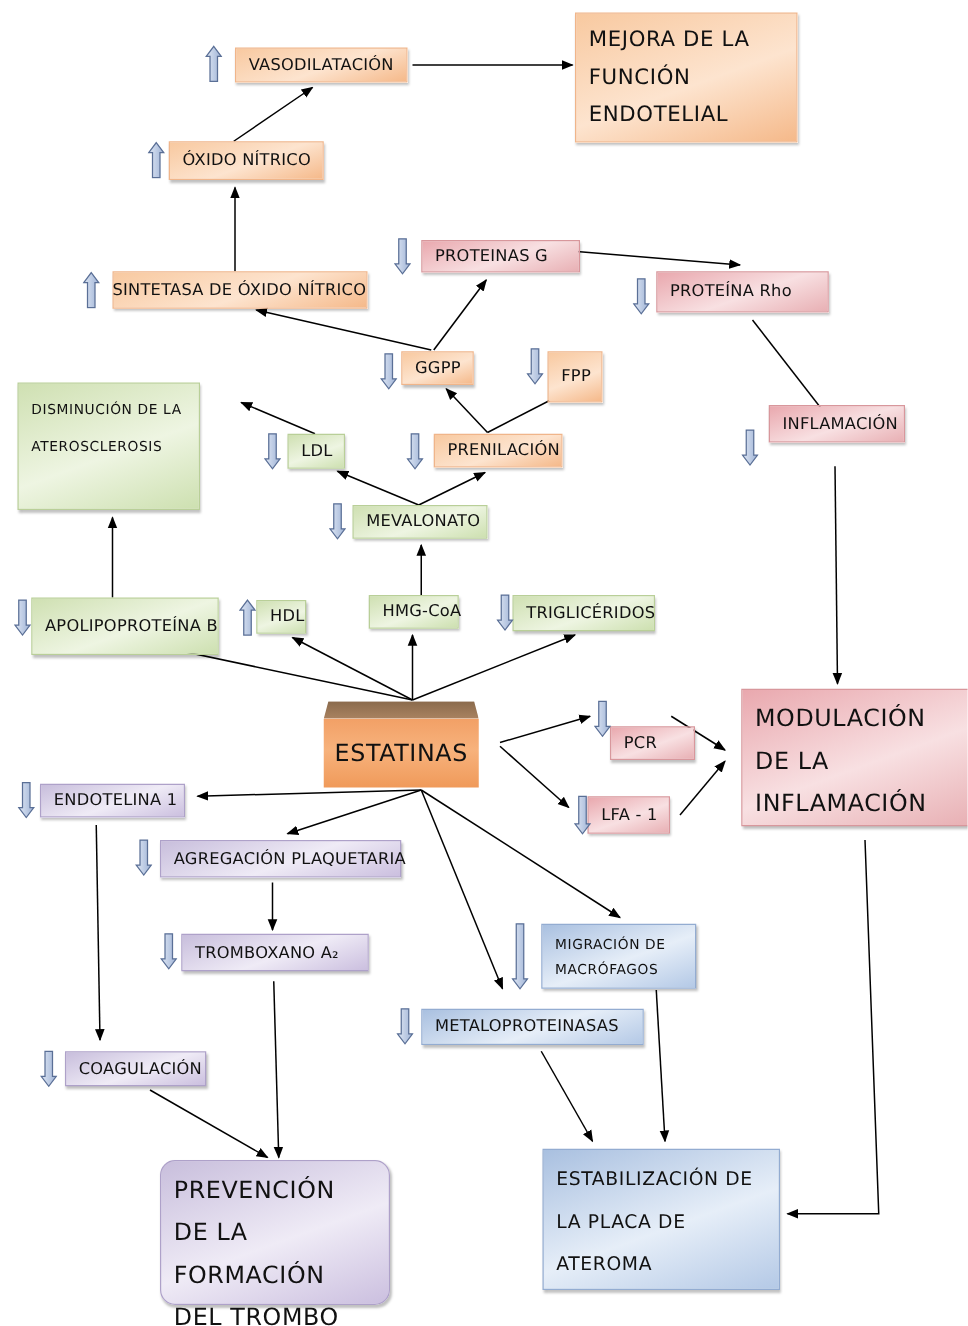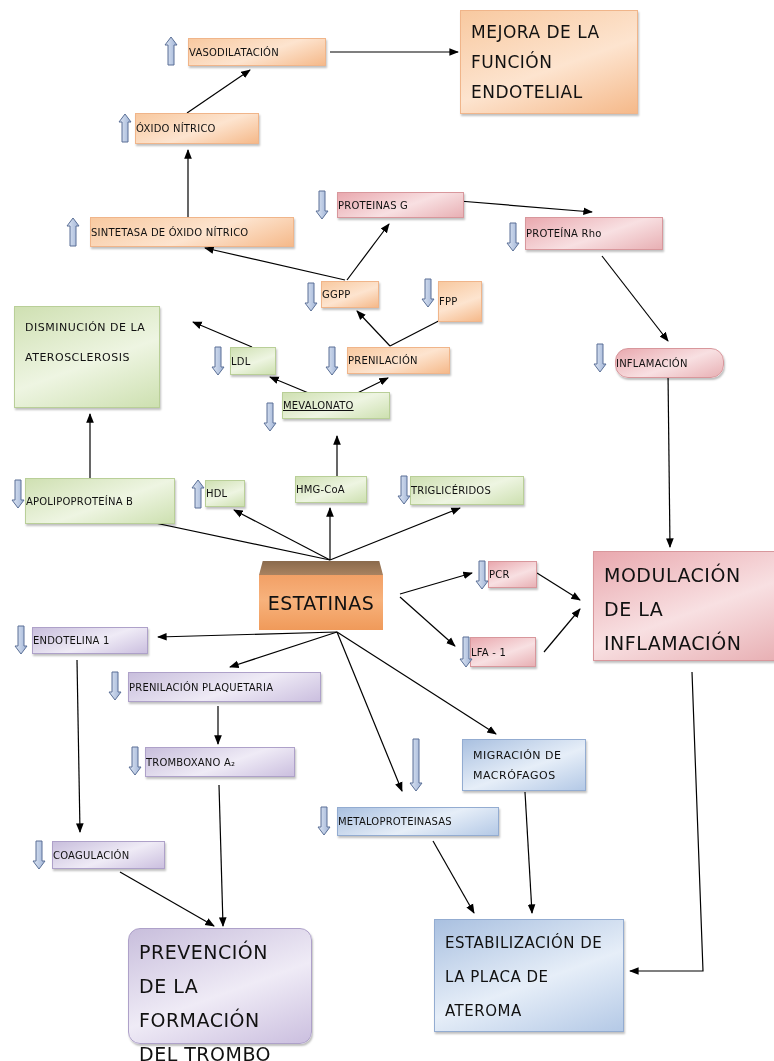--- a/index.html
+++ b/index.html
@@ -1,18 +1,18 @@
 <!DOCTYPE html>
 <html><head>
 <meta charset="utf-8">
 <style>
   html, body { margin: 0; padding: 0; background: #ffffff; }
   body { width: 774px; height: 1061px; position: relative; overflow: hidden; font-family: "DejaVu Sans", sans-serif; color: #111; }
   #wires { position: absolute; left: 0; top: 0; width: 774px; height: 1061px; pointer-events: none; }
-  .box { position: absolute; box-sizing: border-box; box-shadow: 1px 2px 2px rgba(0,0,0,0.25); display: flex; align-items: center; font-size: 10px; letter-spacing: 0.2px; white-space: nowrap; }
+  .box { position: absolute; box-sizing: border-box; box-shadow: 1px 2px 2px rgba(0,0,0,0.25); display: flex; align-items: center; font-size: 13px; letter-spacing: 0.2px; padding-left: 10px; white-space: nowrap; }
   .big { font-size: 17px; line-height: 30px; padding: 6px 10px; display: block; white-space: normal; letter-spacing: 0.5px; }
   .orange { background: linear-gradient(160deg, #f8c9a0 0%, #fde4cf 55%, #f5b98a 100%); border: 1px solid #f0b58a; }
   .pink { background: linear-gradient(160deg, #e9a8ae 0%, #f8e0e2 55%, #e8b0b4 100%); border: 1px solid #d8979c; }
   .green { background: linear-gradient(160deg, #cfe0b2 0%, #eef5e2 55%, #cde0b0 100%); border: 1px solid #b9cf98; }
   .purple { background: linear-gradient(160deg, #c8bedc 0%, #efebf6 55%, #cbbfdf 100%); border: 1px solid #aea1c9; }
   .blue { background: linear-gradient(160deg, #a9c0e0 0%, #e6eef8 55%, #b4c9e6 100%); border: 1px solid #93acd1; }
   .estatinas { position: absolute; left: 259px; top: 561px; width: 124px; height: 69px; }
   .estatinas .top { position: absolute; left: 0; top: 0; width: 100%; height: 14px; background: linear-gradient(180deg, #8a6a4c, #a98260); clip-path: polygon(3% 0, 97% 0, 100% 100%, 0 100%); }
   .estatinas .front { position: absolute; left: 0; top: 14px; width: 100%; height: 55px; background: linear-gradient(180deg, #f2a066 0%, #f7b27c 45%, #f09a5a 100%); display: flex; align-items: center; justify-content: center; font-size: 19px; letter-spacing: 0.5px; }
   .ind { position: absolute; width: 12px; }
@@ -66,87 +66,87 @@
   <line x1="433" y1="841" x2="474" y2="913" stroke="#000" stroke-width="1.2" marker-end="url(#ah)"></line>
   <line x1="525" y1="792" x2="532" y2="913" stroke="#000" stroke-width="1.2" marker-end="url(#ah)"></line>
 </svg>
 
 <div class="box orange" style="left:188px;top:38px;width:138px;height:28px;">
     <span>VASODILATACIÓN</span>
   </div>
 <div class="box orange" style="left:135px;top:113px;width:124px;height:31px;">
     <span>ÓXIDO NÍTRICO</span>
   </div>
-<div class="box orange" style="left:90px;top:217px;width:204px;height:30px;">
+<div class="box orange" style="left:90px;top:217px;width:204px;height:30px;justify-content:flex-end;">
     <span>SINTETASA DE ÓXIDO NÍTRICO</span>
   </div>
 <div class="box orange big" style="left:460px;top:10px;width:178px;height:104px;"><span>MEJORA DE LA FUNCIÓN ENDOTELIAL</span></div>
 <div class="box orange" style="left:321px;top:281px;width:58px;height:27px;">
     <span>GGPP</span>
   </div>
 <div class="box orange" style="left:438px;top:281px;width:44px;height:41px;">
     <span>FPP</span>
   </div>
 <div class="box orange" style="left:347px;top:347px;width:103px;height:27px;">
     <span>PRENILACIÓN</span>
   </div>
 
 <div class="box pink" style="left:337px;top:192px;width:127px;height:26px;">
     <span>PROTEINAS  G</span>
   </div>
 <div class="box pink" style="left:525px;top:217px;width:138px;height:33px;">
     <span>PROTEÍNA  Rho</span>
   </div>
-<div class="box pink" style="left:615px;top:348px;width:109px;height:30px;border-radius:13px;">
+<div class="box pink" style="left:615px;top:324px;width:109px;height:30px;">
     <span>INFLAMACIÓN</span>
   </div>
-<div class="box pink" style="left:488px;top:561px;width:49px;height:27px;">
+<div class="box pink" style="left:488px;top:581px;width:68px;height:27px;">
     <span>PCR</span>
   </div>
 <div class="box pink" style="left:470px;top:637px;width:66px;height:30px;">
     <span>LFA - 1</span>
   </div>
 <div class="box pink big" style="left:593px;top:551px;width:184px;height:110px;font-size:19px;line-height:34px;"><span>MODULACIÓN DE LA INFLAMACIÓN</span></div>
 
 <div class="box green big" style="left:14px;top:306px;width:146px;height:102px;font-size:11px;"><span>DISMINUCIÓN DE LA ATEROSCLEROSIS</span></div>
 <div class="box green" style="left:230px;top:347px;width:46px;height:28px;">
     <span>LDL</span>
   </div>
-<div class="box green" style="left:282px;top:392px;width:108px;height:27px;text-decoration:underline;">
+<div class="box green" style="left:282px;top:404px;width:108px;height:27px;">
     <span>MEVALONATO</span>
   </div>
 <div class="box green" style="left:25px;top:478px;width:150px;height:46px;">
     <span>APOLIPOPROTEÍNA  B</span>
   </div>
 <div class="box green" style="left:205px;top:480px;width:40px;height:27px;">
     <span>HDL</span>
   </div>
 <div class="box green" style="left:295px;top:476px;width:72px;height:27px;">
     <span>HMG-CoA</span>
   </div>
 <div class="box green" style="left:410px;top:476px;width:114px;height:29px;">
     <span>TRIGLICÉRIDOS</span>
   </div>
 
 <div class="box purple" style="left:32px;top:627px;width:116px;height:27px;">
     <span>ENDOTELINA  1</span>
   </div>
 <div class="box purple" style="left:128px;top:672px;width:193px;height:30px;">
-    <span>PRENILACIÓN PLAQUETARIA</span>
+    <span>AGREGACIÓN PLAQUETARIA</span>
   </div>
 <div class="box purple" style="left:145px;top:747px;width:150px;height:30px;">
     <span>TROMBOXANO  A₂</span>
   </div>
 <div class="box purple" style="left:52px;top:841px;width:113px;height:28px;">
     <span>COAGULACIÓN</span>
   </div>
 <div class="box purple big" style="left:128px;top:928px;width:184px;height:116px;font-size:19px;line-height:34px;border-radius:12px;"><span>PREVENCIÓN DE LA FORMACIÓN DEL TROMBO</span></div>
 
-<div class="box blue big" style="left:433px;top:739px;width:124px;height:52px;font-size:11px;line-height:20px;padding:6px 10px;margin-left:29px;"><span>MIGRACIÓN DE MACRÓFAGOS</span></div>
-<div class="box blue" style="left:337px;top:807px;width:162px;height:29px;">
+<div class="box blue big" style="left:433px;top:739px;width:124px;height:52px;font-size:11px;line-height:20px;padding:6px 10px;"><span>MIGRACIÓN DE MACRÓFAGOS</span></div>
+<div class="box blue" style="left:337px;top:807px;width:178px;height:29px;">
     <span>METALOPROTEINASAS</span>
   </div>
 <div class="box blue big" style="left:434px;top:919px;width:190px;height:113px;font-size:15px;line-height:34px;"><span>ESTABILIZACIÓN DE LA PLACA DE ATEROMA</span></div>
 
 <div class="estatinas">
   <div class="top"></div>
   <div class="front">ESTATINAS</div>
 </div>
 
 <div id="indicators">

